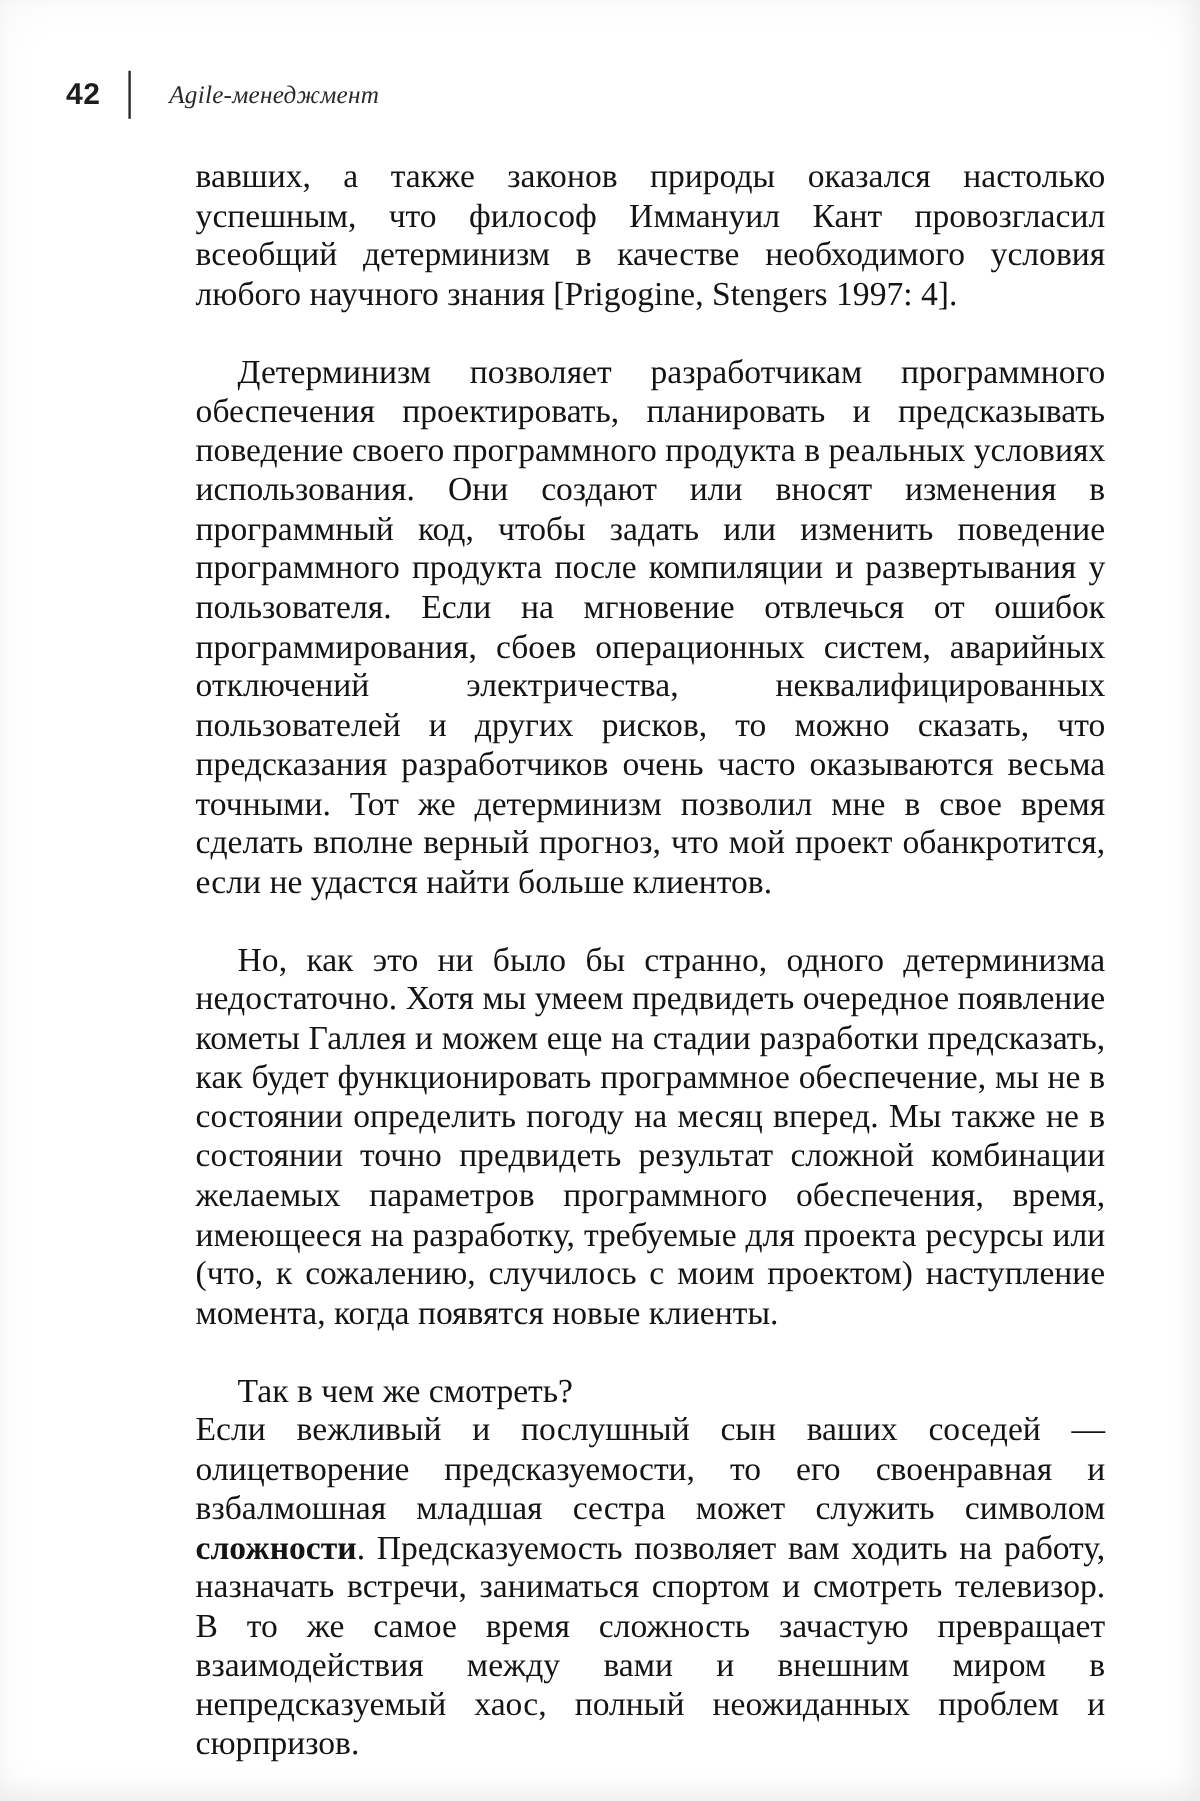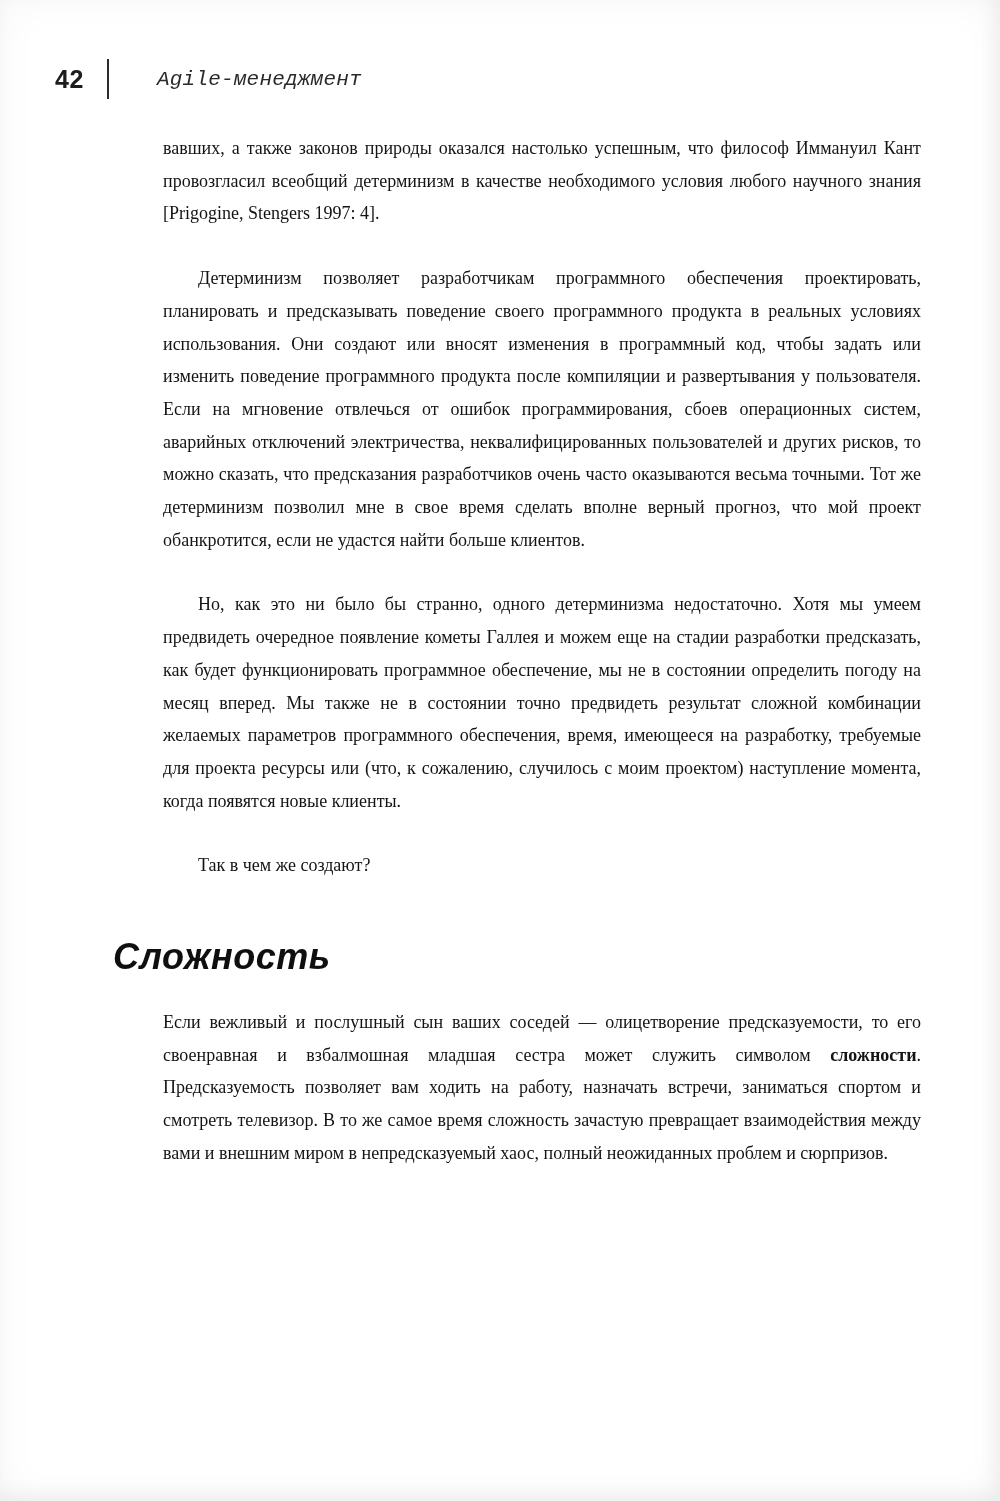--- a/index.html
+++ b/index.html
@@ -40,38 +40,38 @@
   }
 
   .header-divider {
     width: 2px;
     height: 40px;
     background: #2b2b2b;
     margin: 0 0 0 14px;
   }
 
   .running-title {
-    font-family: Liberation Mono, monospace;
+    font-family: Liberation Serif, serif;
     font-style: italic;
     font-size: 21px;
     color: #2a2a2a;
-    margin-left: 48px;
+    margin-left: 32px;
     letter-spacing: 0.2px;
   }
 
   
   .text-block {
     position: absolute;
     top: 132px;
     left: 163px;
     width: 758px;
   }
 
   .text-block p {
-    font-size: 18px;
+    font-size: 28px;
     line-height: 32.7px;
     text-align: justify;
     color: #141414;
   }
 
   .text-block p.indent {
     text-indent: 35px;
     margin-top: 32px;
   }
 
@@ -102,21 +102,20 @@
   </div>
 
   <div class="text-block">
 
     <p>вавших, а также законов природы оказался настолько успешным, что философ Иммануил Кант провозгласил всеобщий детерминизм в качестве необходимого условия любого научного знания [Prigogine, Stengers 1997: 4].</p>
 
     <p class="indent">Детерминизм позволяет разработчикам программного обеспечения проектировать, планировать и предсказывать поведение своего программного продукта в реальных условиях использования. Они создают или вносят изменения в программный код, чтобы задать или изменить поведение программного продукта после компиляции и развертывания у пользователя. Если на мгновение отвлечься от ошибок программирования, сбоев операционных систем, аварийных отключений электричества, неквалифицированных пользователей и других рисков, то можно сказать, что предсказания разработчиков очень часто оказываются весьма точными. Тот же детерминизм позволил мне в свое время сделать вполне верный прогноз, что мой проект обанкротится, если не удастся найти больше клиентов.</p>
 
     <p class="indent">Но, как это ни было бы странно, одного детерминизма недостаточно. Хотя мы умеем предвидеть очередное появление кометы Галлея и можем еще на стадии разработки предсказать, как будет функционировать программное обеспечение, мы не в состоянии определить погоду на месяц вперед. Мы также не в состоянии точно предвидеть результат сложной комбинации желаемых параметров программного обеспечения, время, имеющееся на разработку, требуемые для проекта ресурсы или (что, к сожалению, случилось с моим проектом) наступление момента, когда появятся новые клиенты.</p>
 
-    <p class="indent">Так в чем же создают?</p>
+    <p class="indent">Так в чем же смотреть?</p>
 
-    <h2 class="section-heading">Сложность</h2>
 
     <p><span>Если вежливый и послушный сын ваших соседей — олицетворение предсказуемости, то его своенравная и взбалмошная младшая сестра может служить символом </span><span class="bold-term">сложности</span><span>. Предсказуемость позволяет вам ходить на работу, назначать встречи, заниматься спортом и смотреть телевизор. В то же самое время сложность зачастую превращает взаимодействия между вами и внешним миром в непредсказуемый хаос, полный неожиданных проблем и сюрпризов.</span></p>
 
   </div>
 
 </div>
 
 </body></html>

